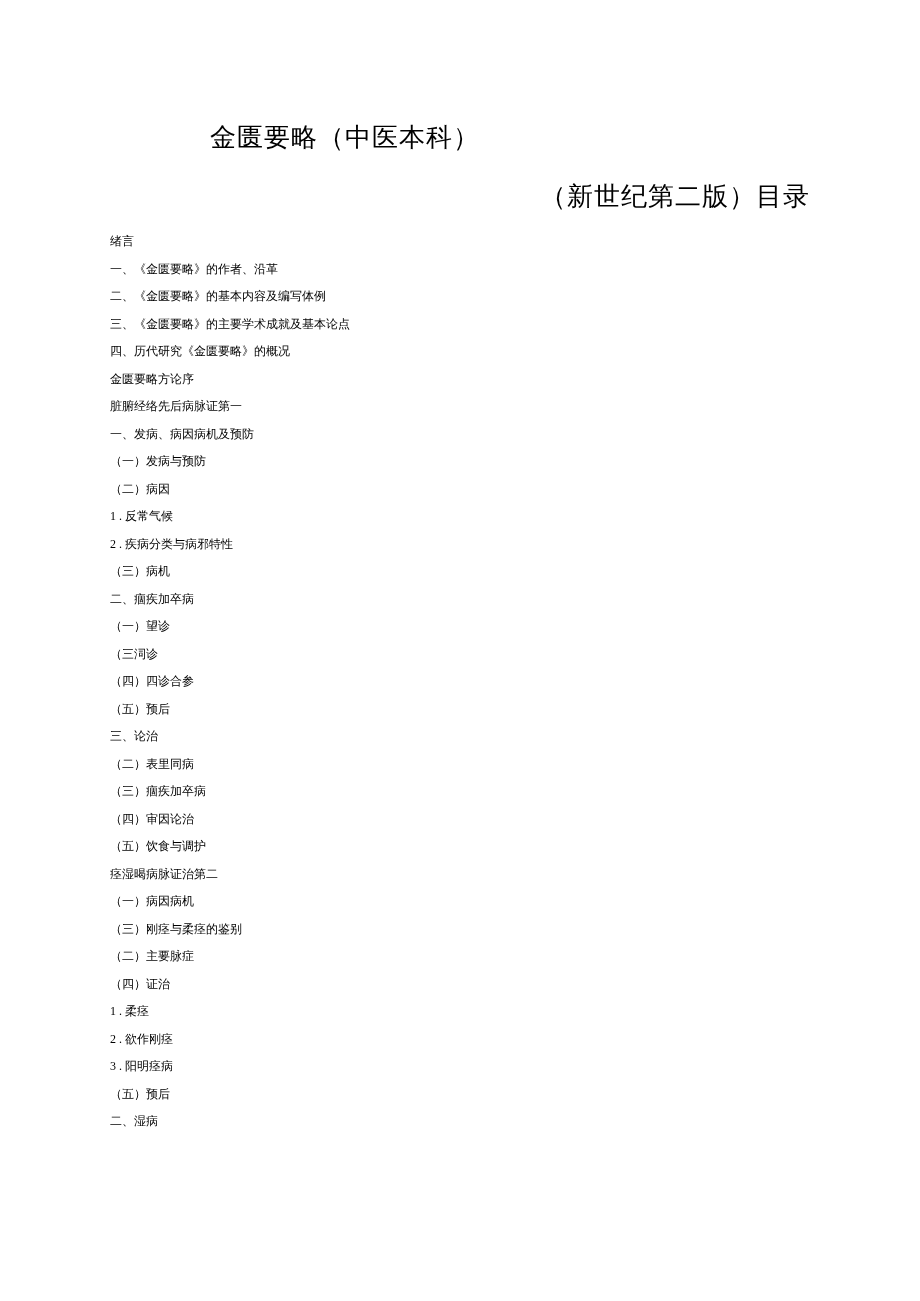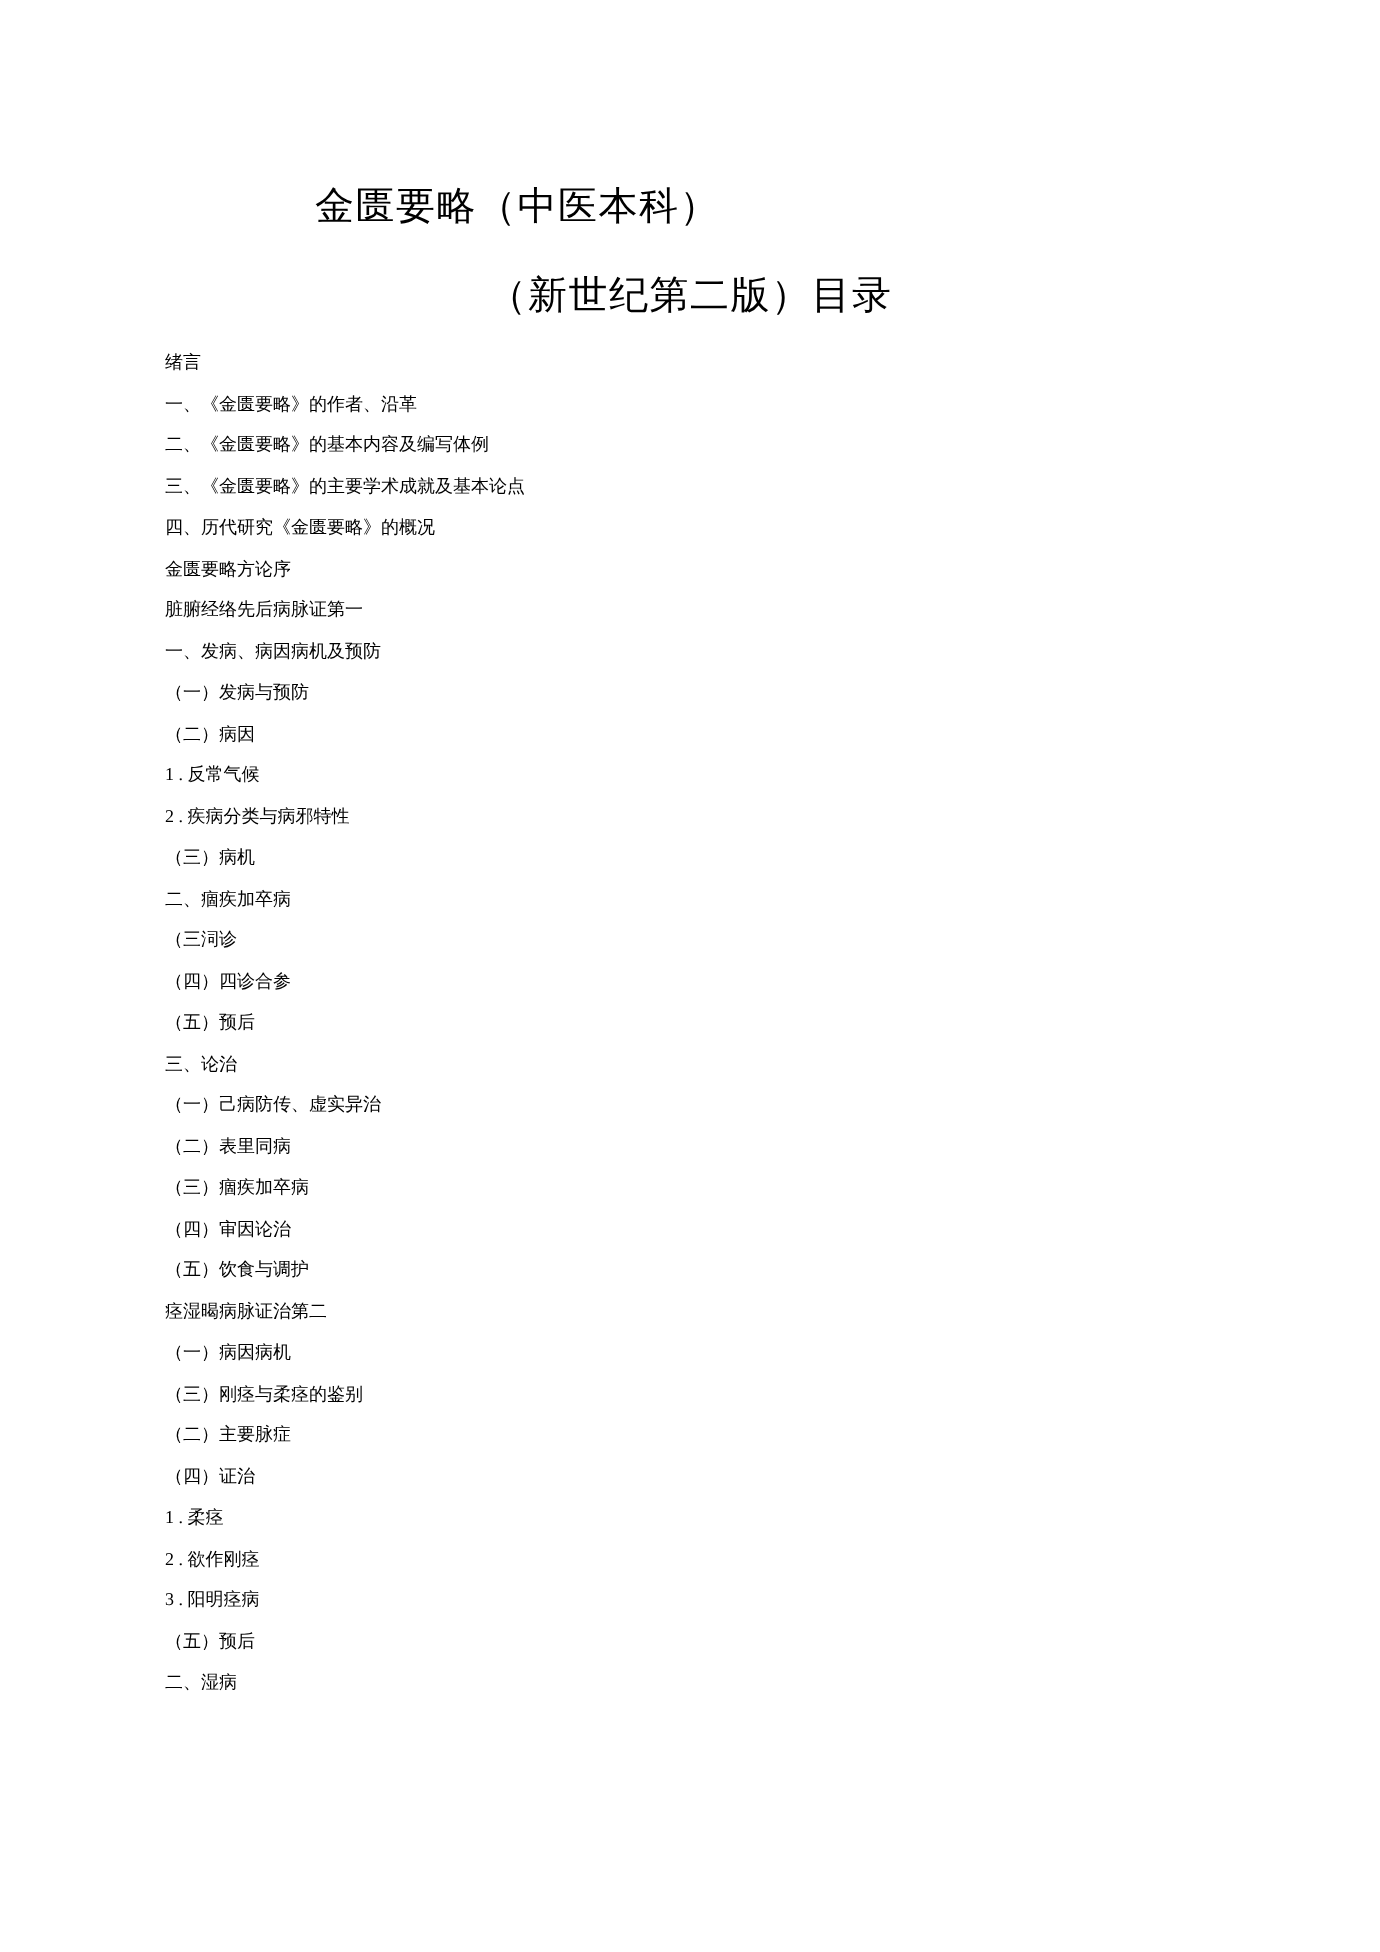--- a/index.html
+++ b/index.html
@@ -15,21 +15,21 @@
   }
   .title-line1 {
     font-size: 26px;
     text-align: left;
     margin-left: 100px;
     margin-bottom: 24px;
     letter-spacing: 1px;
   }
   .title-line2 {
     font-size: 26px;
-    text-align: center;
+    text-align: right;
     margin-left: 0;
     margin-bottom: 14px;
     letter-spacing: 1px;
   }
   .toc-line {
     font-size: 12px;
     line-height: 27.5px;
     white-space: nowrap;
   }
   .indent1 {
@@ -49,25 +49,25 @@
       <div class="toc-line">四、历代研究《金匮要略》的概况</div>
       <div class="toc-line">金匮要略方论序</div>
       <div class="toc-line">脏腑经络先后病脉证第一</div>
       <div class="toc-line">一、发病、病因病机及预防</div>
       <div class="toc-line indent1">（一）发病与预防</div>
       <div class="toc-line indent1">（二）病因</div>
       <div class="toc-line">1 . 反常气候</div>
       <div class="toc-line">2  . 疾病分类与病邪特性</div>
       <div class="toc-line indent1">（三）病机</div>
       <div class="toc-line">二、痼疾加卒病</div>
+      <div class="toc-line indent1">（一）望诊</div>
       <div class="toc-line indent1">（三泀诊</div>
       <div class="toc-line indent1">（四）四诊合参</div>
       <div class="toc-line indent1">（五）预后</div>
       <div class="toc-line">三、论治</div>
-      <div class="toc-line indent1">（一）己病防传、虚实异治</div>
       <div class="toc-line indent1">（二）表里同病</div>
       <div class="toc-line indent1">（三）痼疾加卒病</div>
       <div class="toc-line indent1">（四）审因论治</div>
       <div class="toc-line indent1">（五）饮食与调护</div>
       <div class="toc-line">痉湿暍病脉证治第二</div>
       <div class="toc-line indent1">（一）病因病机</div>
       <div class="toc-line indent1">（三）刚痉与柔痉的鉴别</div>
       <div class="toc-line indent1">（二）主要脉症</div>
       <div class="toc-line indent1">（四）证治</div>
       <div class="toc-line">1  . 柔痉</div>

